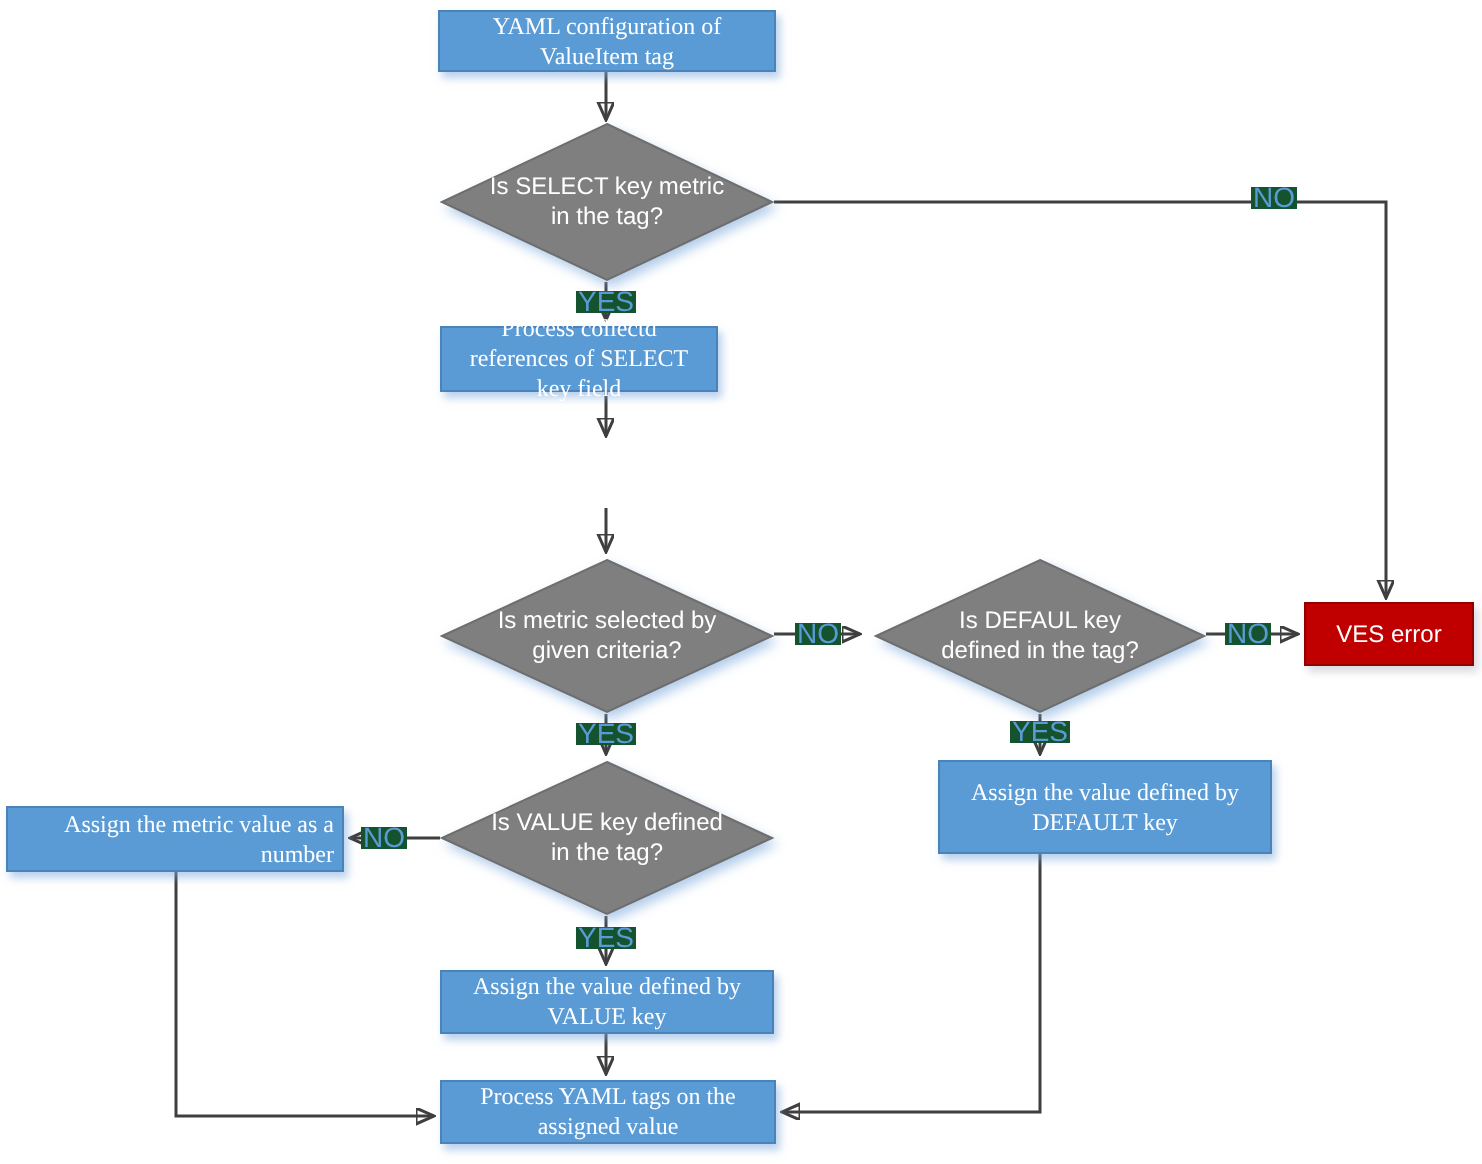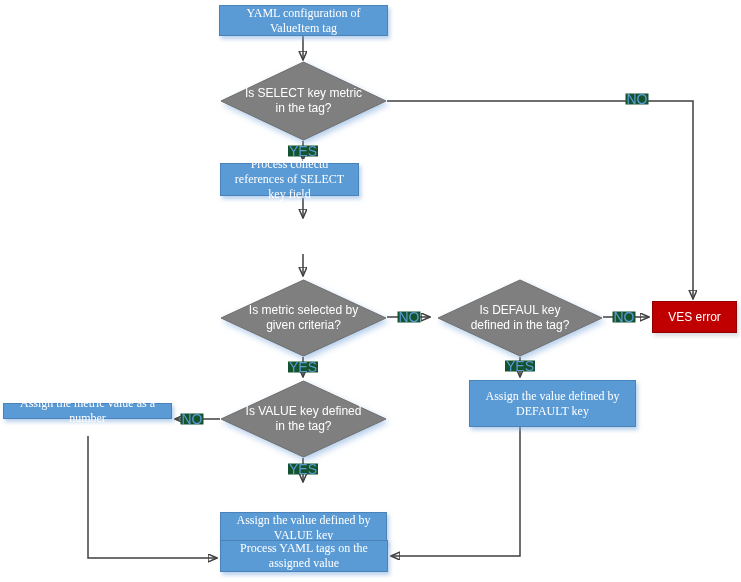--- a/index.html
+++ b/index.html
@@ -62,23 +62,23 @@
     <path d="M303,517 V537" marker-end="url(#arrow)"></path>
   </svg>
 
   <div class="node process" style="left:219px;top:5px;width:169px;height:31px;">YAML configuration of ValueItem tag</div>
 
   <div class="node process" style="left:220px;top:163px;width:139px;height:33px;">Process collectd references of SELECT key field</div>
 
 
   <div class="node process" style="left:437px;top:380px;width:167px;height:47px;margin-left:32px;">Assign the value defined by DEFAULT key</div>
 
-  <div class="node process" style="left:3px;top:403px;width:169px;height:16px;">Assign the metric value as a number</div>
+  <div class="node process" style="left:3px;top:403px;width:169px;height:33px;text-align:right;">Assign the metric value as a number</div>
 
-  <div class="node process" style="left:220px;top:512px;width:167px;height:32px;">Assign the value defined by VALUE key</div>
+  <div class="node process" style="left:220px;top:485px;width:167px;height:32px;">Assign the value defined by VALUE key</div>
 
   <div class="node process" style="left:220px;top:540px;width:168px;height:32px;">Process YAML tags on the assigned value</div>
 
   <div class="node error" style="left:652px;top:301px;width:85px;height:32px;">VES error</div>
 
   <div class="node decision" style="left:220px;top:61px;width:167px;height:80px;">
     <svg class="diamond" viewBox="0 0 167 80" preserveAspectRatio="none">
       <polygon points="83.5,1 166,40 83.5,79 1,40" fill="#7F7F7F" stroke="#6E6E6E" stroke-width="1"></polygon>
     </svg>
     <span class="dtext">Is SELECT key metric in the tag?</span>

